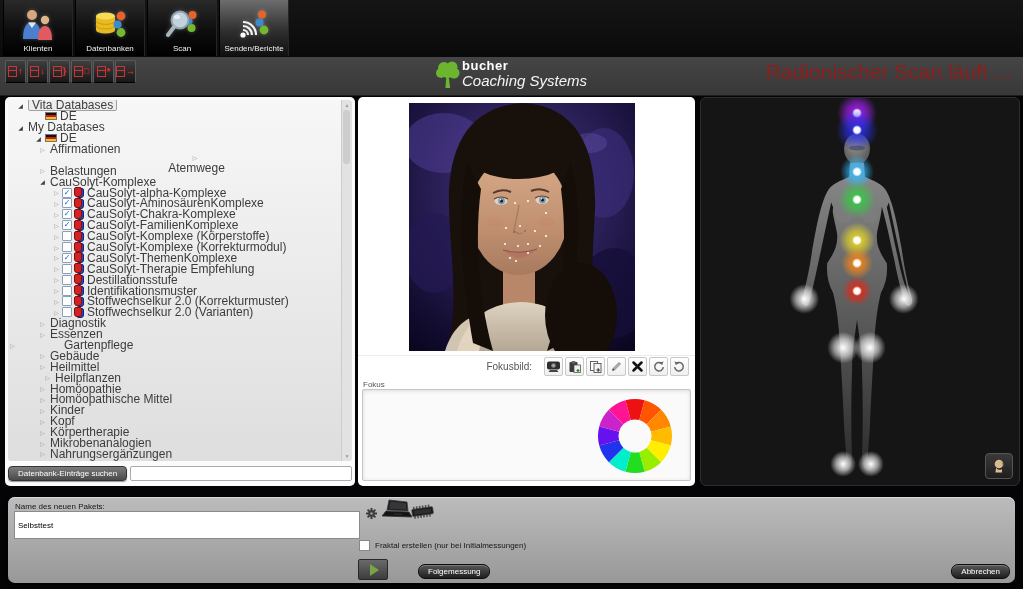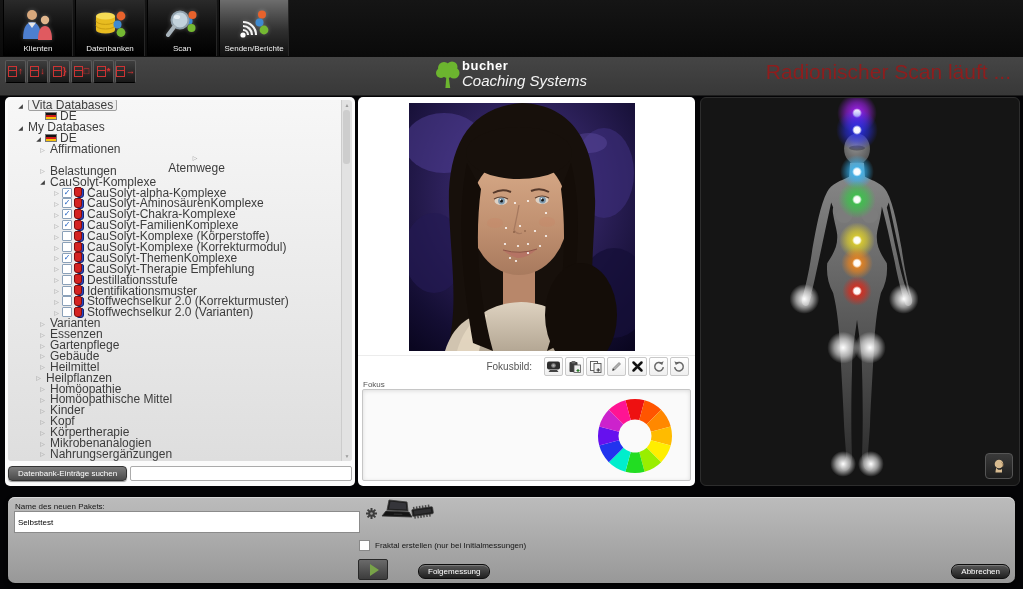--- a/index.html
+++ b/index.html
@@ -77,21 +77,21 @@
 
   
   #body-panel{left:700px;top:97px;width:320px;height:389px;background:#151515;border:1px solid #2d2d2d;border-radius:6px;box-sizing:border-box;overflow:hidden;}
   #head-btn{position:absolute;right:6px;bottom:6px;width:28px;height:26px;background:linear-gradient(#3a3a3a,#1e1e1e);
      border:1px solid #555;border-radius:4px;display:flex;align-items:center;justify-content:center;cursor:pointer;box-sizing:border-box;}
 
   
   #footer{left:8px;top:497px;width:1007px;height:86px;border-radius:7px;
      background:linear-gradient(#bcbcbc,#989898);box-shadow:inset 0 1px 0 #d8d8d8,0 2px 4px #000;}
   #pkg-label{left:7px;top:5px;font-size:8px;color:#161616;}
-  #pkg-input{left:6px;top:14px;width:346px;height:22px;border:1px solid #8b8b8b;font-size:8px;padding:0 3px;box-sizing:border-box;background:#fff;}
+  #pkg-input{left:6px;top:14px;width:346px;height:28px;border:1px solid #8b8b8b;font-size:8px;padding:0 3px;box-sizing:border-box;background:#fff;}
   #gear-wrap{left:358px;top:8px;}
   #laptop-wrap{left:373px;top:2px;}
   #chip-wrap{left:400px;top:6px;}
   #fractal-row{left:351px;top:43px;display:flex;align-items:center;gap:5px;}
   #fractal-cb{width:9px;height:9px;background:#fdfdfd;border:1px solid #888;display:inline-block;}
   #fractal-label{font-size:8px;color:#161616;}
   #play-btn{left:350px;top:62px;width:30px;height:21px;background:linear-gradient(#6a6a6a,#3c3c3c);
      border:1px solid #282828;border-radius:2px;display:flex;align-items:center;justify-content:center;cursor:pointer;box-sizing:border-box;}
   #play-tri{width:0;height:0;border-left:9px solid #78a348;border-top:6px solid transparent;border-bottom:6px solid transparent;margin-left:2px;}
   .pill-btn{position:absolute;font-size:8px;color:#fff;background:linear-gradient(#585858,#1f1f1f);
@@ -339,39 +339,39 @@
           <span class="texp closed">▷</span>
           <span class="tchk"></span>
           <span class="tdb">
             <i class="dbb"></i>
             <i class="dbr"></i>
           </span>
           <span class="tlabel">Stoffwechselkur 2.0 (Varianten)</span>
         </div>
         <div class="trow" style="padding-left: 30px;">
           <span class="texp closed">▷</span>
-          <span class="tlabel">Varianten</span>
+          <span class="tlabel">Diagnostik</span>
         </div>
         <div class="trow" style="padding-left: 30px;">
           <span class="texp closed">▷</span>
           <span class="tlabel">Essenzen</span>
         </div>
-        <div class="trow" style="padding-left: 30px;">
+        <div class="trow" style=" gap: 44px;">
           <span class="texp closed">▷</span>
           <span class="tlabel">Gartenpflege</span>
         </div>
         <div class="trow" style="padding-left: 30px;">
           <span class="texp closed">▷</span>
           <span class="tlabel">Gebäude</span>
         </div>
         <div class="trow" style="padding-left: 30px;">
           <span class="texp closed">▷</span>
           <span class="tlabel">Heilmittel</span>
         </div>
-        <div class="trow" style="padding-left: 26px;">
+        <div class="trow" style="padding-left: 35px;">
           <span class="texp closed">▷</span>
           <span class="tlabel">Heilpflanzen</span>
         </div>
         <div class="trow" style="padding-left: 30px;">
           <span class="texp closed">▷</span>
           <span class="tlabel">Homöopathie</span>
         </div>
         <div class="trow" style="padding-left: 30px;">
           <span class="texp closed">▷</span>
           <span class="tlabel">Homöopathische Mittel</span>

